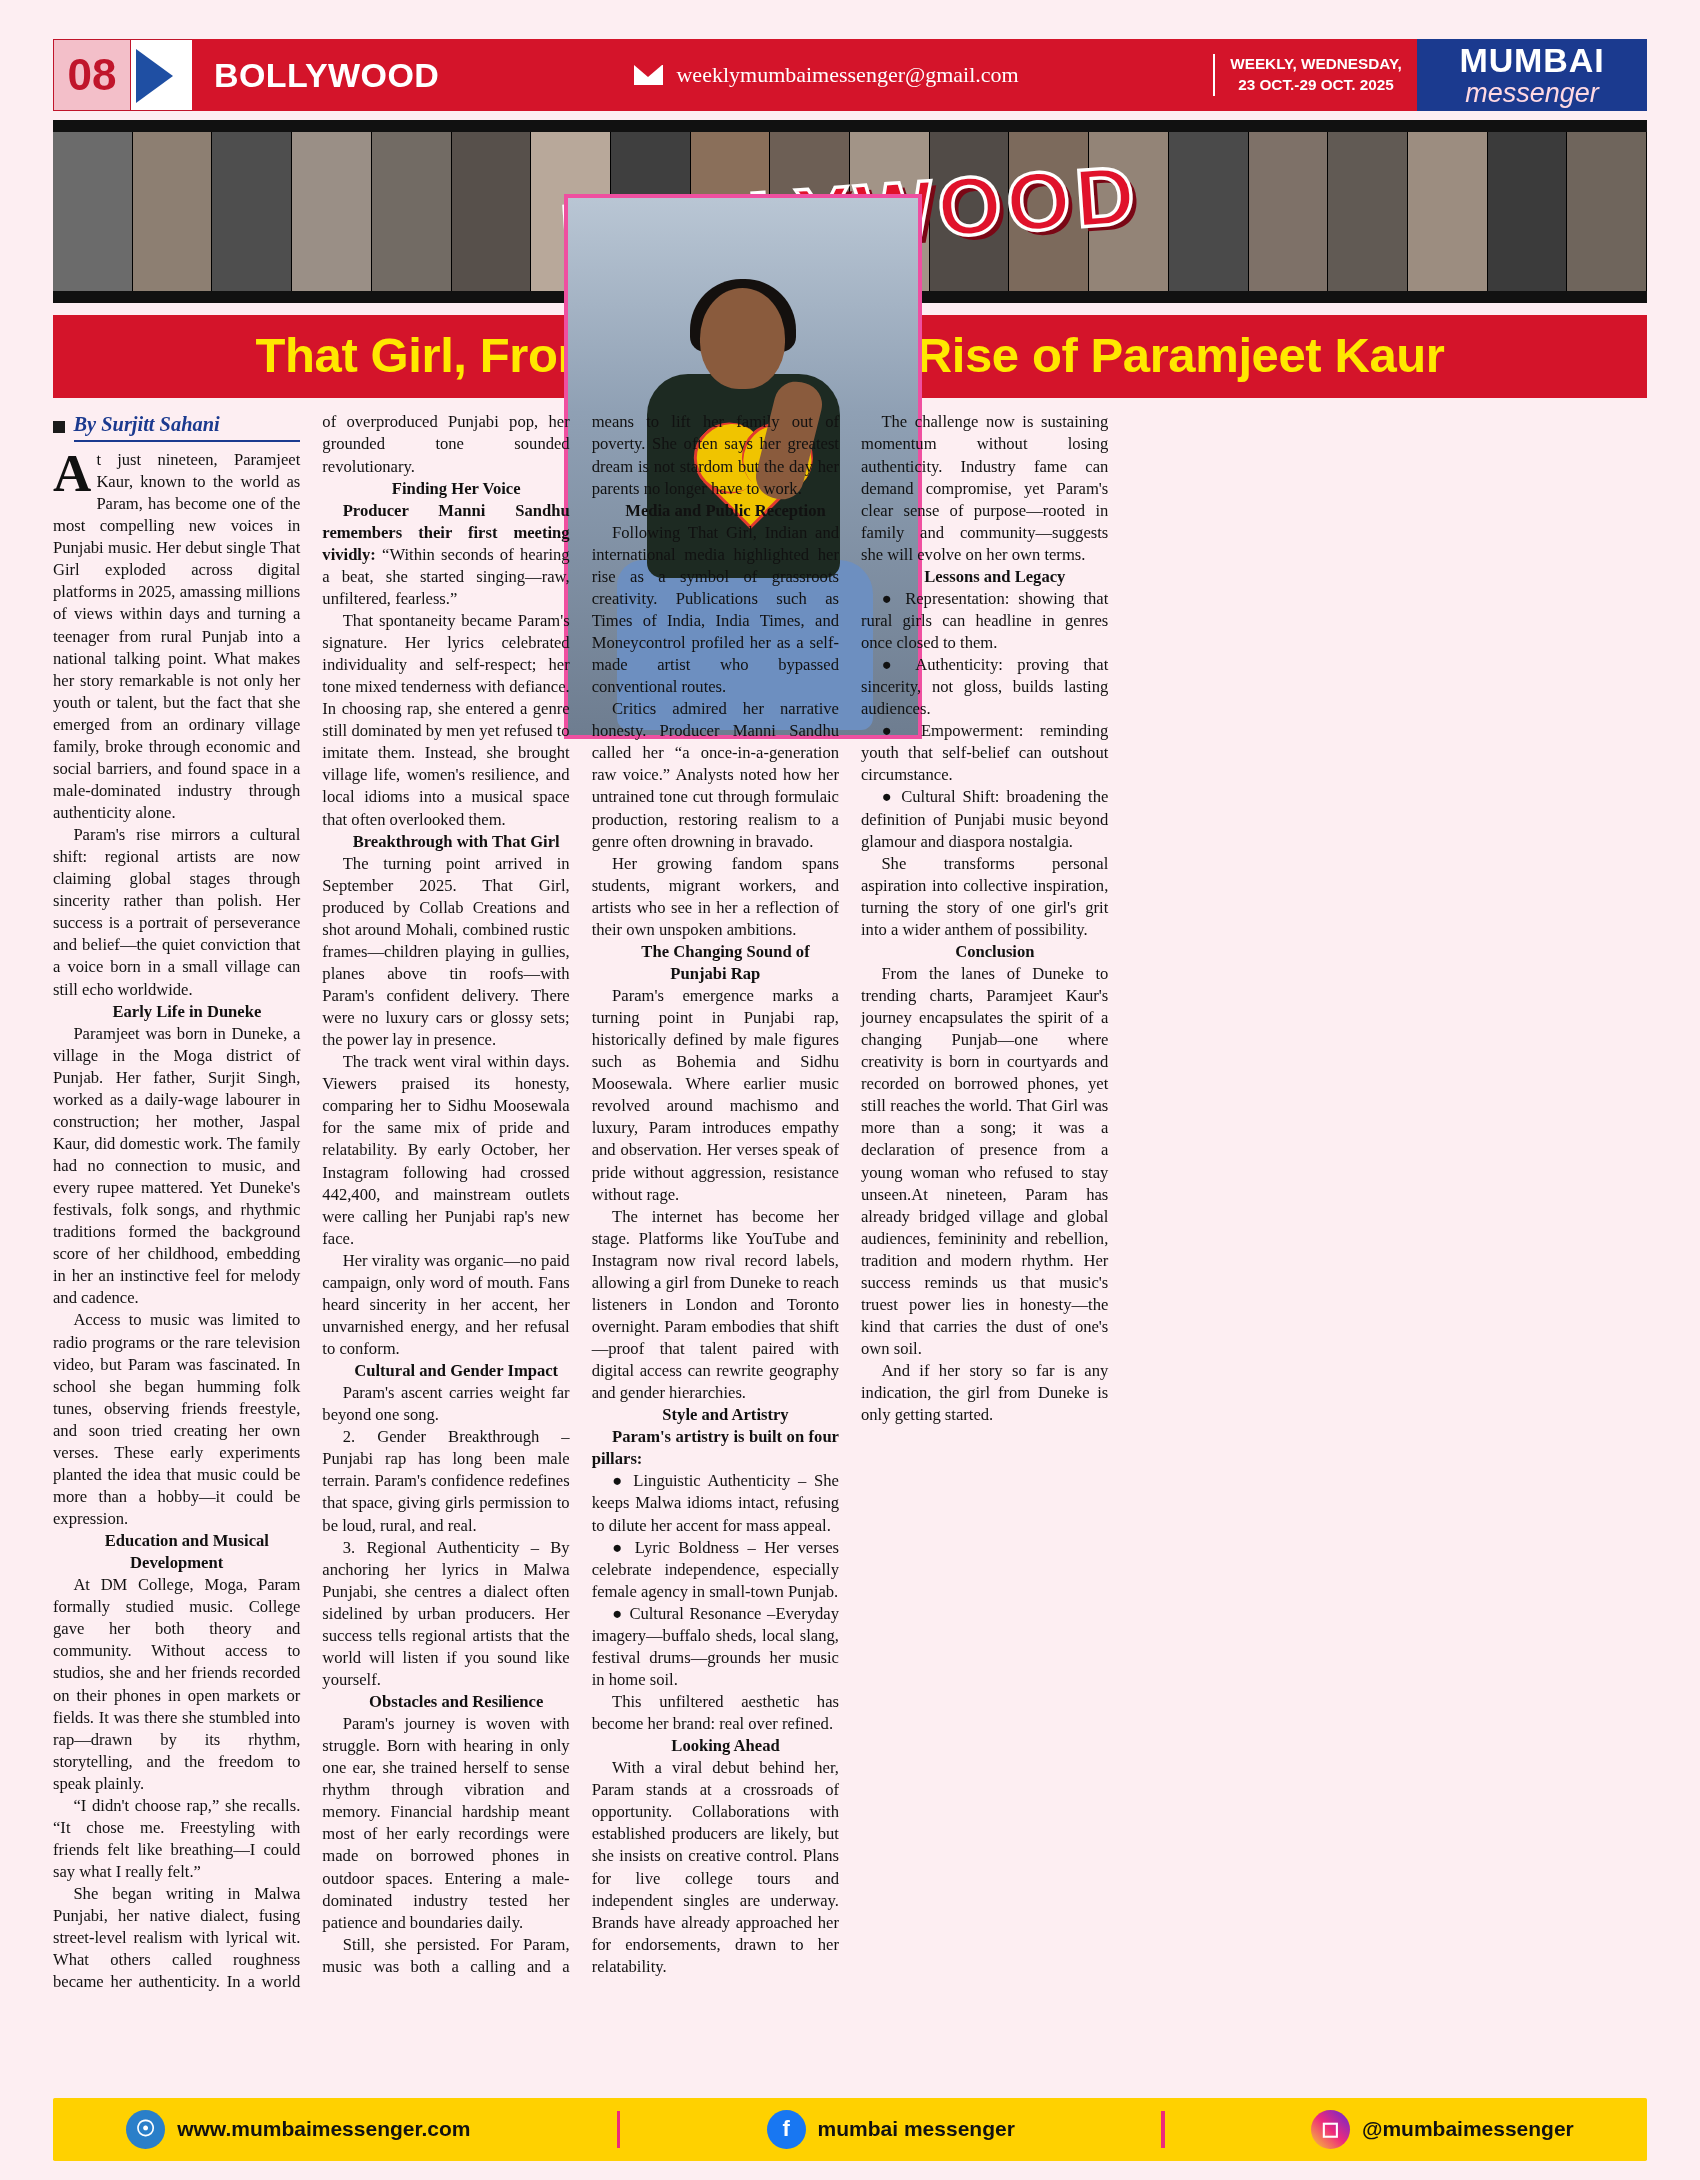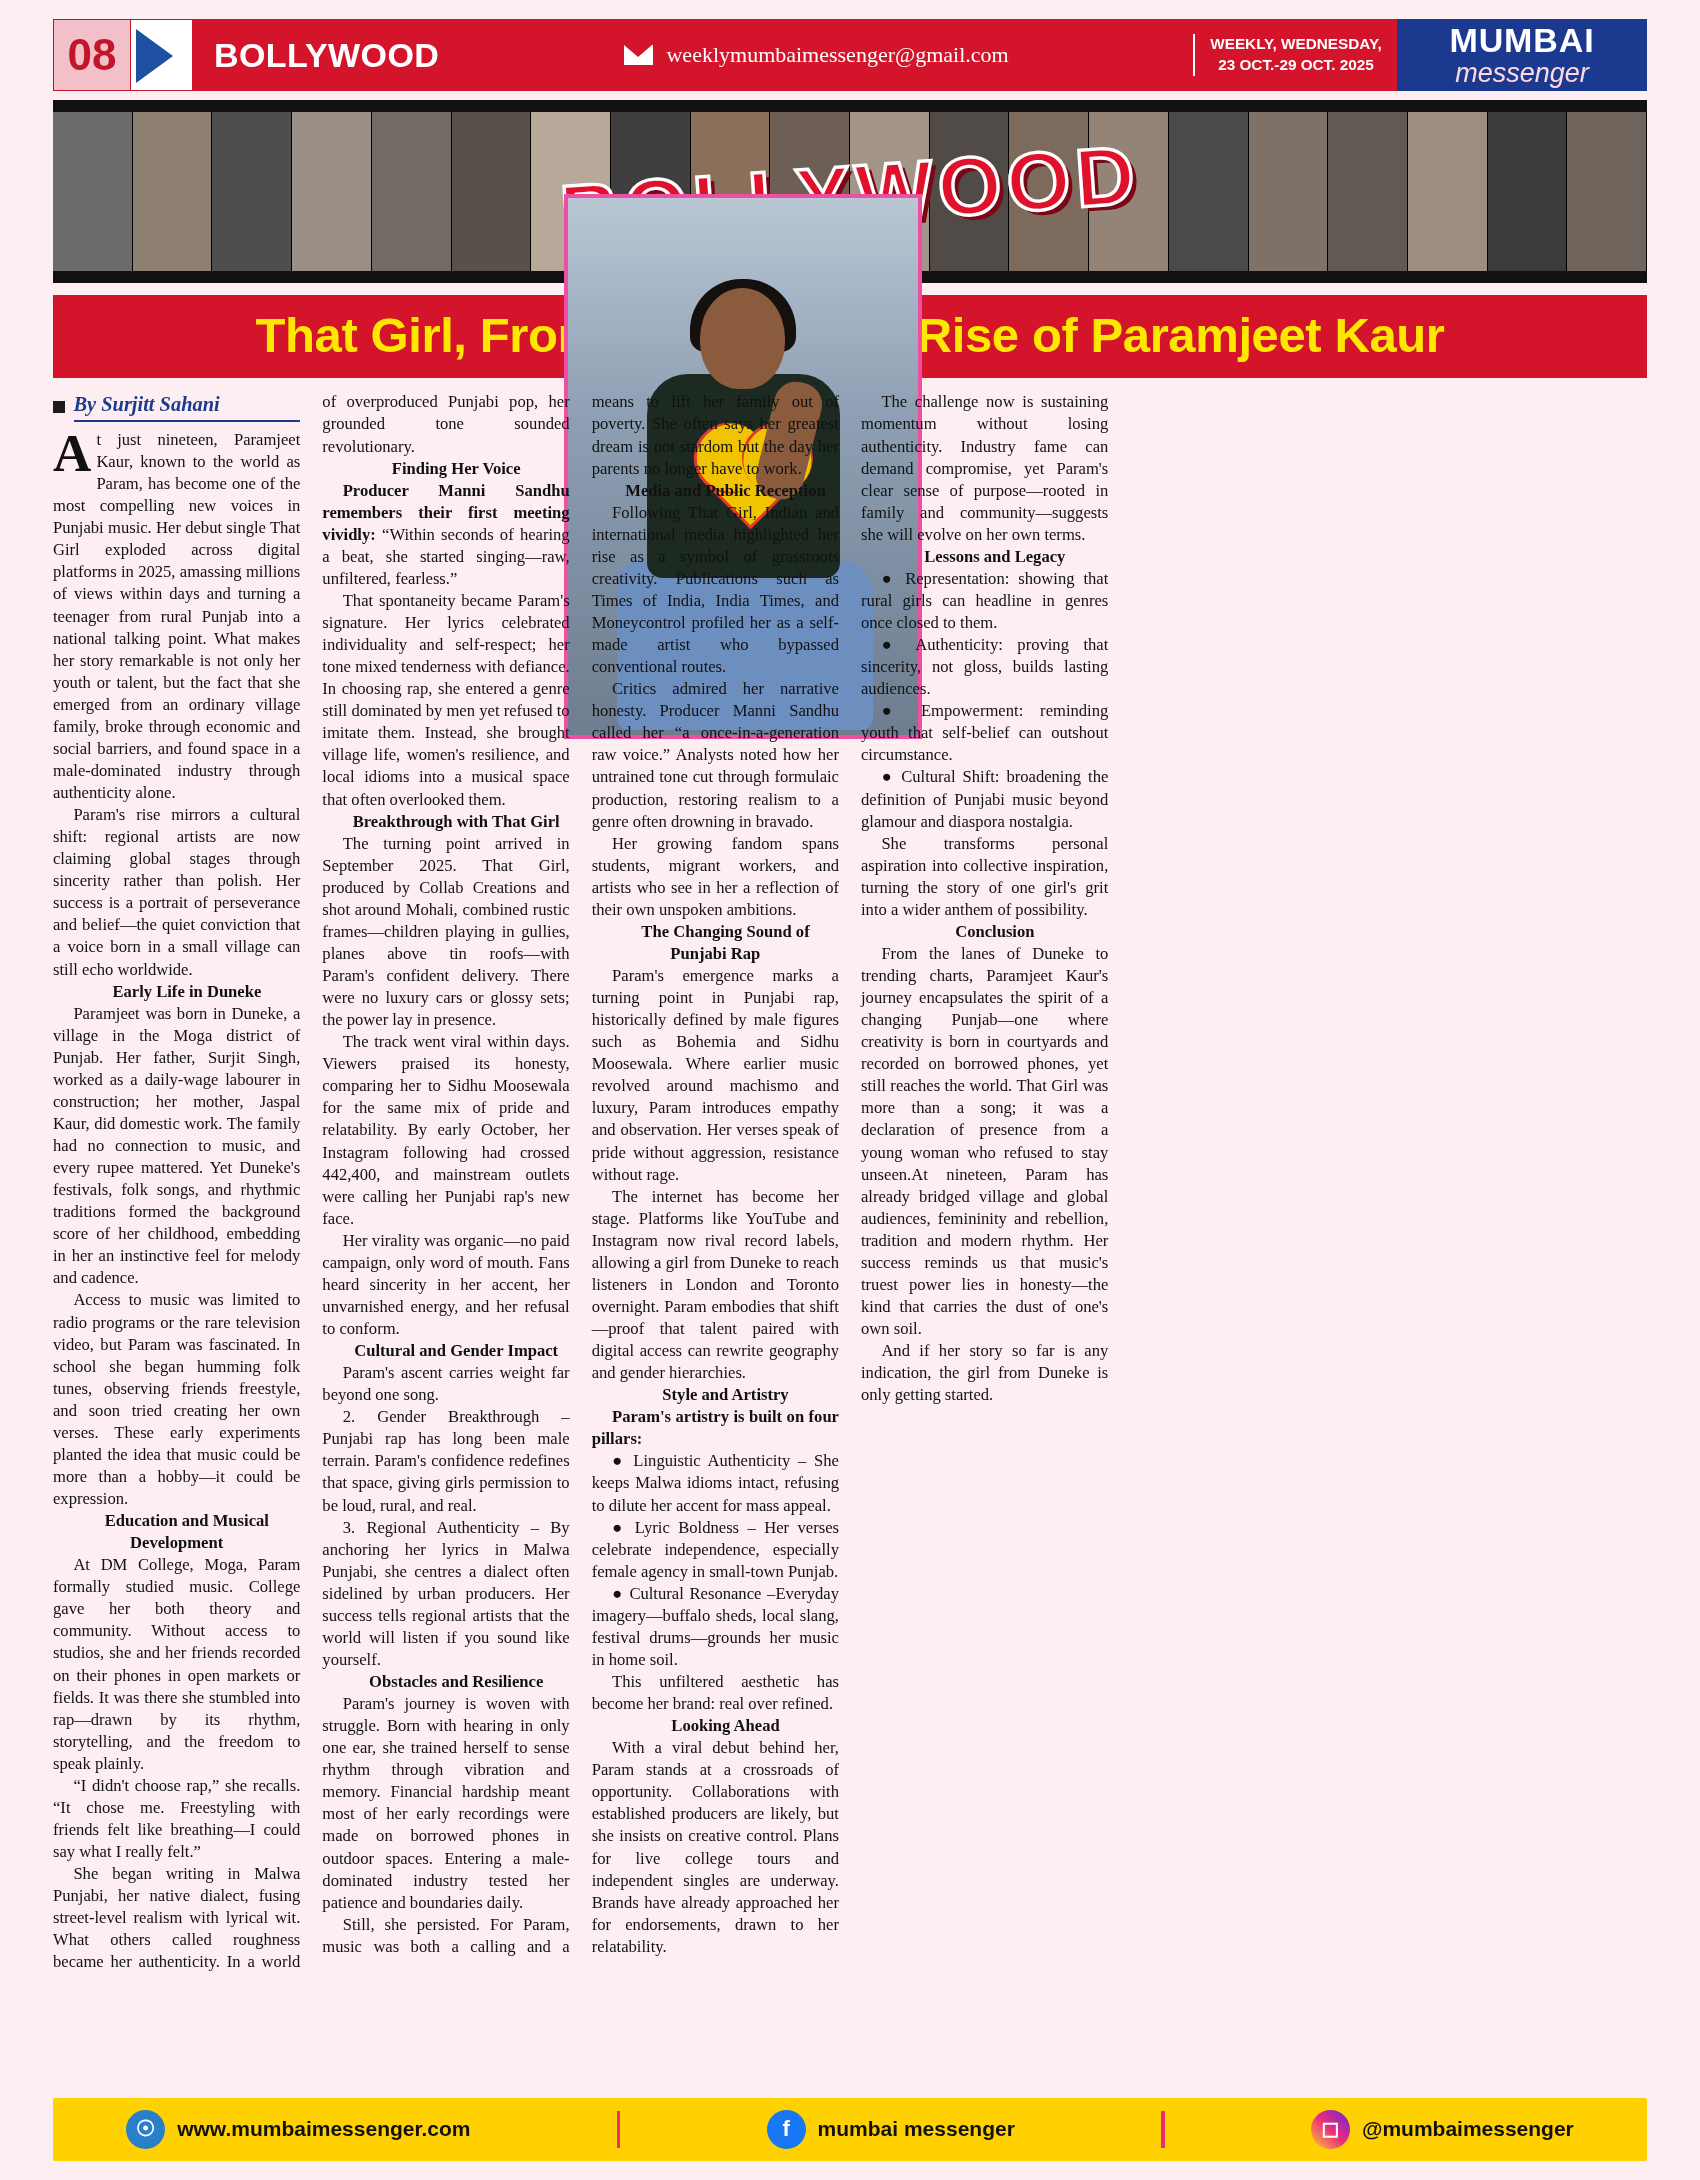--- a/index.html
+++ b/index.html
@@ -7,21 +7,21 @@
     width:1700px;
     background:#ffffff;
     font-family:"Liberation Serif", serif;
     -webkit-font-smoothing:antialiased;
   }
   .page{
     width:1700px;
     min-height:2181px;
     background:#fdeef2;
     box-sizing:border-box;
-    padding:19px 53px 0 53px;
+    padding:39px 53px 0 53px;
     position:relative;
   }
 
   
   .masthead{
     height:72px;
     display:flex;
     align-items:stretch;
     position:relative;
   }
@@ -92,21 +92,21 @@
     color:#fff;
     font-family:"Liberation Sans", sans-serif;
     font-weight:bold;
     font-size:15.3px;
     line-height:1.35;
     padding:0 15.3px;
     border-left:2.6px solid #fff;
     text-align:center;
   }
   .mast-logo{
-    width:250px;
+    width:230px;
     background:#1b3a8f;
     color:#fff;
     display:flex;
     flex-direction:column;
     align-items:center;
     justify-content:center;
     font-family:"Liberation Sans", sans-serif;
     line-height:1;
   }
   .mast-logo .m1{font-size:34px;font-weight:bold;letter-spacing:0.9px;}

